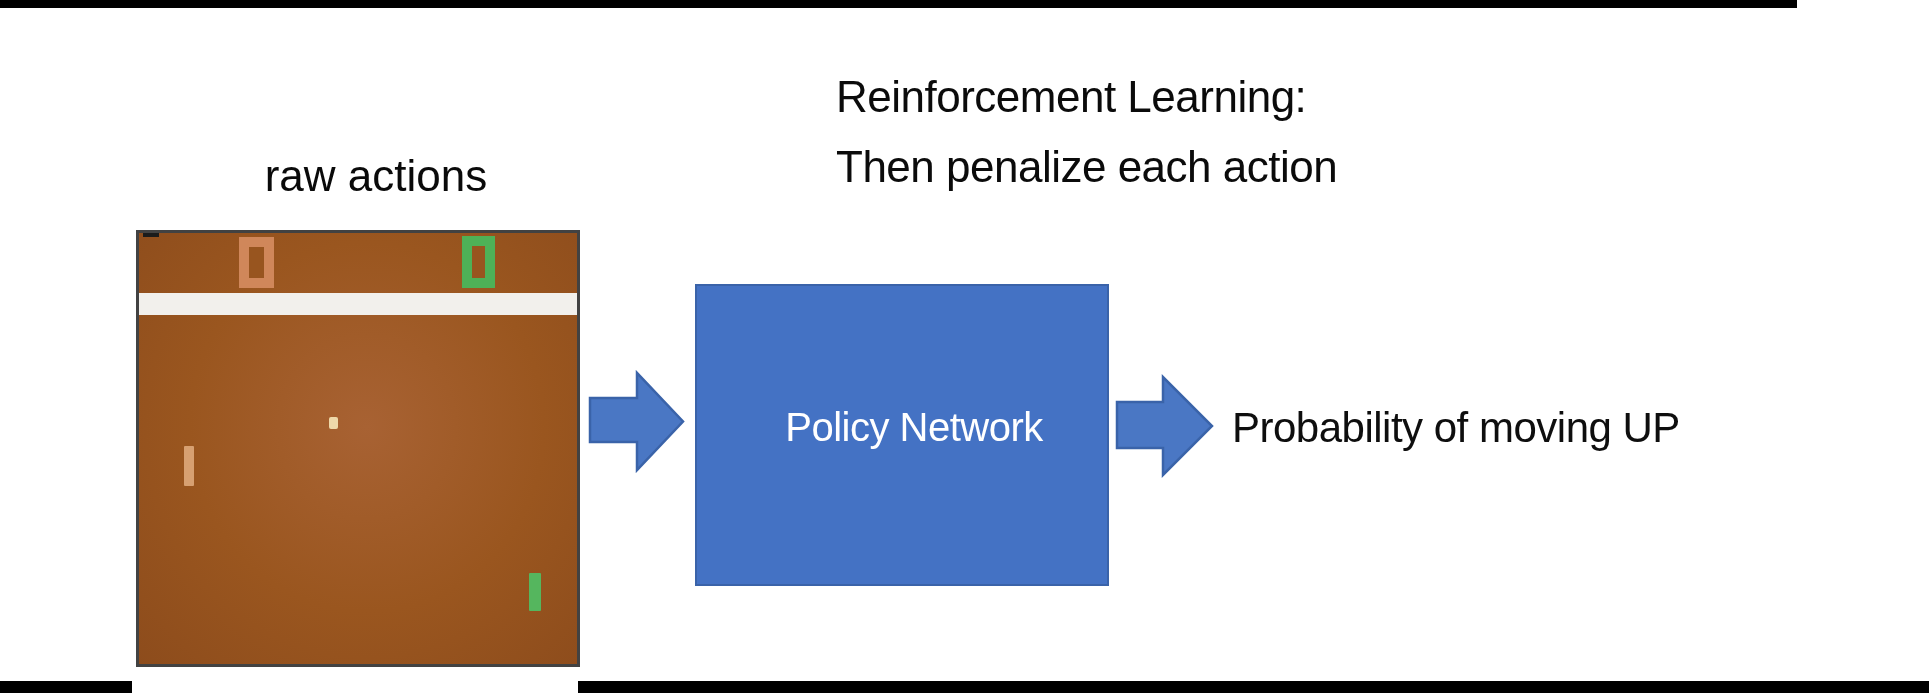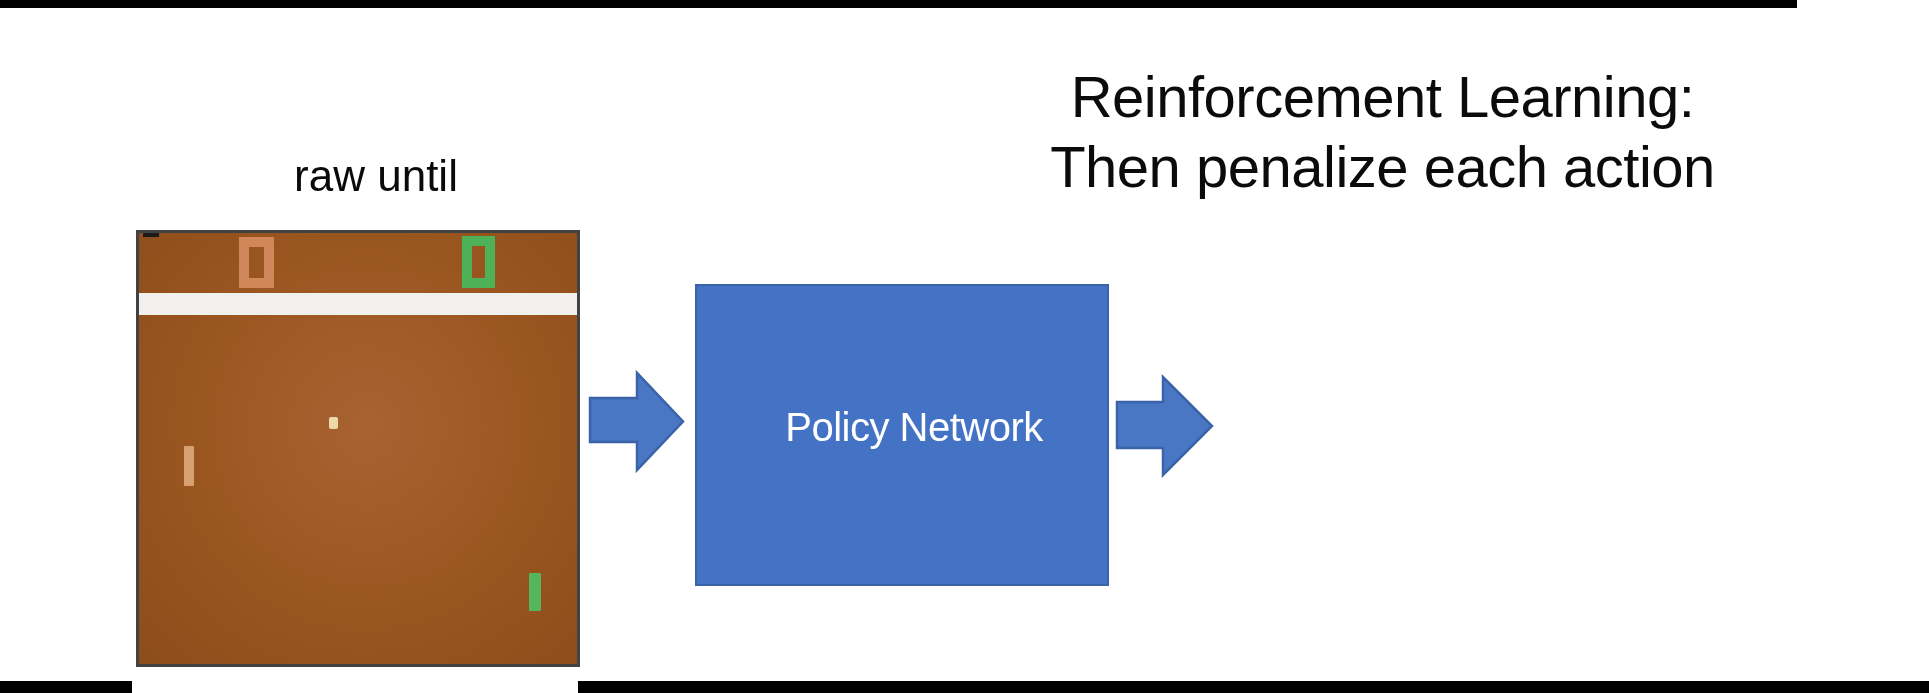--- a/index.html
+++ b/index.html
@@ -5,22 +5,22 @@
   html,body{margin:0;padding:0;background:#ffffff;}
   #page{position:relative;width:1929px;height:693px;background:#ffffff;overflow:hidden;
         font-family:"Liberation Sans",sans-serif;}
 
   .bar{position:absolute;background:#000;}
   #top-bar{left:0;top:0;width:1797px;height:8px;}
   #bottom-bar-left{left:0;top:681px;width:132px;height:12px;}
   #bottom-bar-right{left:578px;top:681px;width:1351px;height:12px;}
 
   #title-block{position:absolute;left:836px;top:62px;width:1093px;
-      font-size:58px;line-height:70px;letter-spacing:-0.5px;color:#0b0b0b;
-      text-align:center;white-space:nowrap;}
+      font-size:44px;line-height:70px;letter-spacing:-0.5px;color:#0b0b0b;
+      text-align:left;white-space:nowrap;}
 
   #raw-pixels-label{position:absolute;left:156px;top:148px;width:440px;
       font-size:44px;line-height:56px;color:#0a0a0a;text-align:center;}
 
   
   #game-frame{position:absolute;left:136px;top:230px;width:444px;height:437px;
       box-sizing:border-box;border:3px solid #424242;
       background:radial-gradient(ellipse at 52% 45%, #a86233 0%, #9a561f 55%, #8d4c1c 100%);}
   #game-frame .abs{position:absolute;}
   #corner-dash{left:4px;top:0;width:16px;height:4px;background:#1b1b1b;}
@@ -49,21 +49,21 @@
 
 <div id="page">
 
   <div id="top-bar" class="bar"></div>
 
   <div id="title-block">
     <div>Reinforcement Learning:</div>
     <div>Then penalize each action</div>
   </div>
 
-  <div id="raw-pixels-label">raw until</div>
+  <div id="raw-pixels-label">raw actions</div>
 
   <div id="game-frame">
     <div id="corner-dash" class="abs"></div>
     <div id="score-left" class="abs" style="background-color: rgb(208, 135, 90);">
       <div class="score-hole" style="background-color: rgb(152, 85, 31);"></div>
     </div>
     <div id="score-right" class="abs" style="background-color: rgb(78, 177, 87);">
       <div class="score-hole" style="background-color: rgb(152, 85, 31);"></div>
     </div>
     <div id="center-band" class="abs" style="background-color: rgb(242, 240, 236);"></div>
@@ -77,17 +77,18 @@
   </svg>
 
   <div id="policy-box" style="background-color: rgb(68, 114, 196);">
     <span class="label" style="color: rgb(255, 255, 255);">Policy Network</span>
   </div>
 
   <svg id="arrow-out" class="arrow-svg" width="97" height="102" viewBox="0 0 97 102">
     <polygon points="0,27 46,27 46,2 95,51 46,100 46,73 0,73" stroke-width="2.5" fill="#4a77c4" stroke="#3a63a9"></polygon>
   </svg>
 
+  <div id="probability-label">Probability of moving UP</div>
 
   <div id="bottom-bar-left" class="bar"></div>
   <div id="bottom-bar-right" class="bar"></div>
 
 </div>
 
 </body></html>

